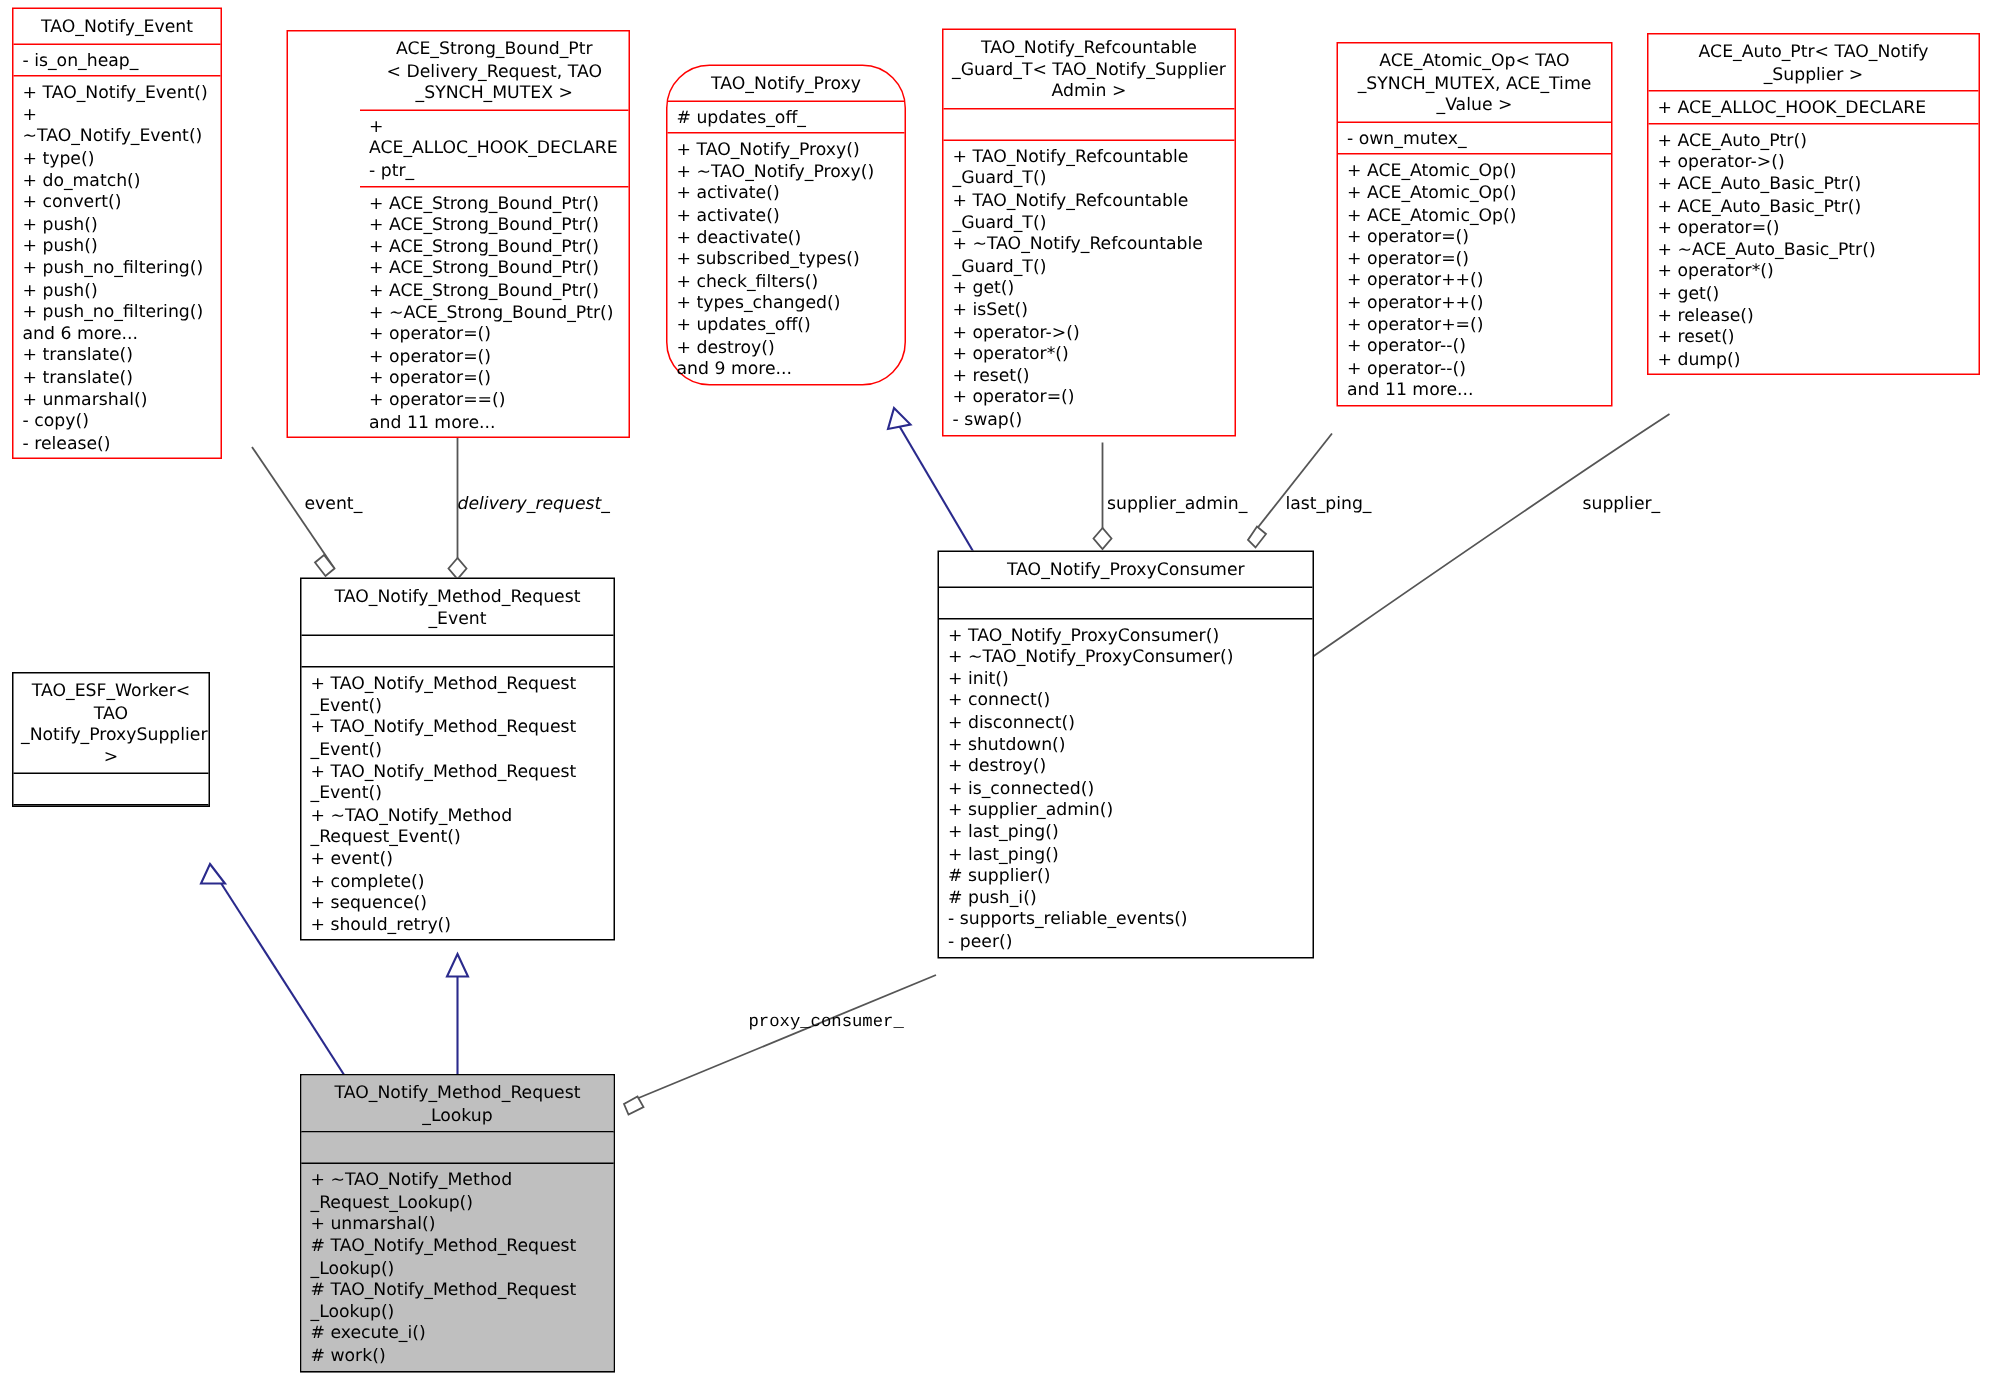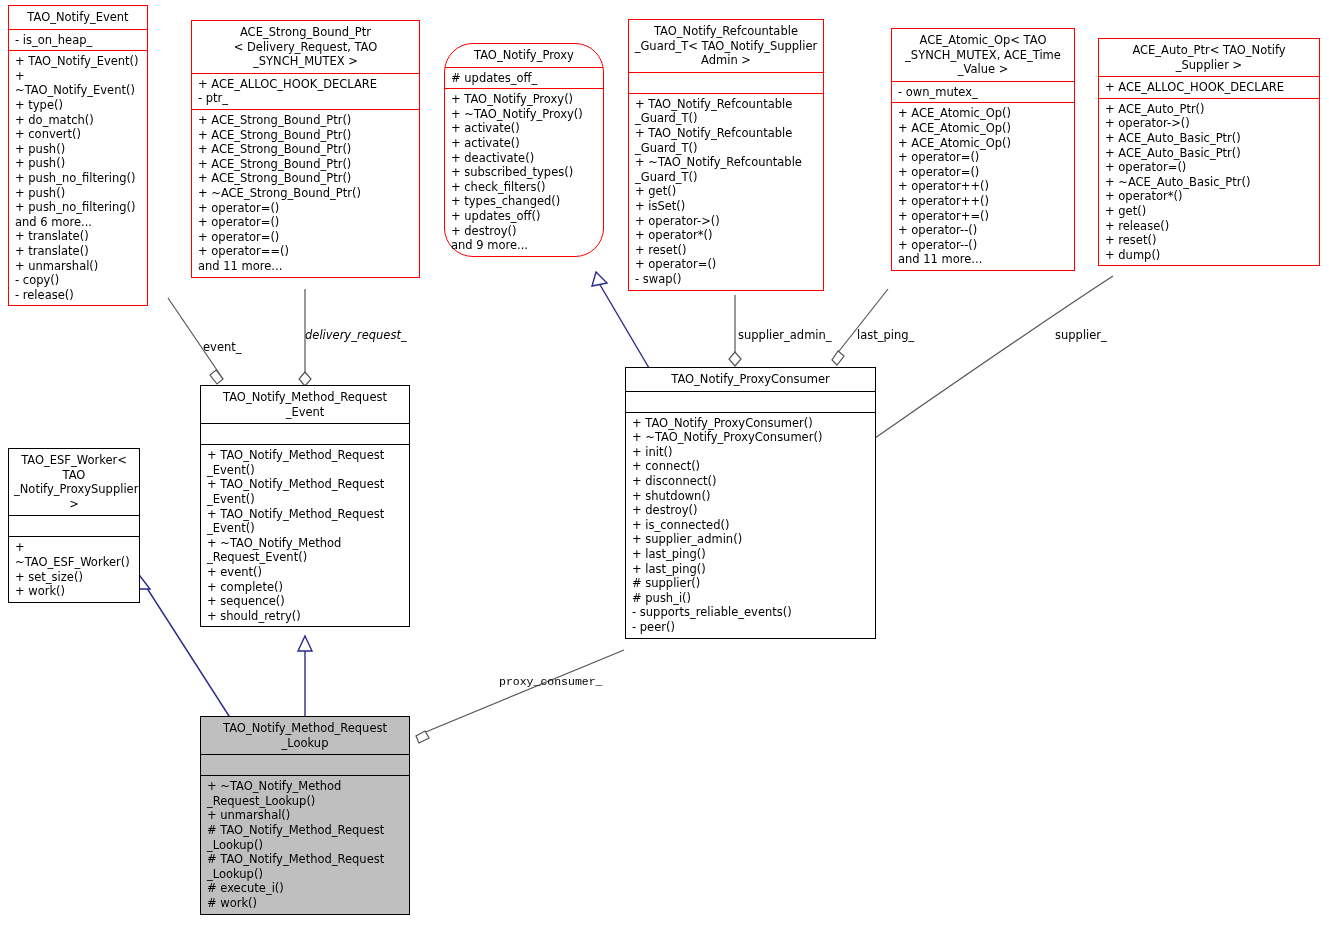--- a/index.html
+++ b/index.html
@@ -85,21 +85,21 @@
       <path d="M305,716 L305,650" stroke="#2a2a8c" stroke-width="1.4" fill="none"></path>
       <polygon points="305,636 312,651 298,651" fill="#ffffff" stroke="#2a2a8c" stroke-width="1.4"></polygon>
     </g>
 
     <g>
       <path d="M624,650 L416,736" stroke="#555555" stroke-width="1.2" fill="none"></path>
       <polygon points="416,736 425,731 429,738 419,743" fill="#ffffff" stroke="#555555" stroke-width="1.2"></polygon>
     </g>
   </svg>
 
-  <div class="edge-label" style="left:203px;top:328px;margin-top:12px;">event_</div>
+  <div class="edge-label" style="left:203px;top:328px;">event_</div>
   <div class="edge-label" style="left:305px;top:328px;font-style:italic;">delivery_request_</div>
   <div class="edge-label" style="left:738px;top:328px;">supplier_admin_</div>
   <div class="edge-label" style="left:857px;top:328px;">last_ping_</div>
   <div class="edge-label" style="left:1055px;top:328px;">supplier_</div>
   <div class="edge-label" style="left:499px;top:675px;font-family:Liberation Mono, monospace;">proxy_consumer_</div>
 
   <div class="uml-class red" style="left:8px;top:5px;width:140px;">
     <div class="compartment title-c">TAO_Notify_Event</div>
     <div class="sep"></div>
     <div class="compartment attr-c">- is_on_heap_</div>
@@ -115,21 +115,21 @@
 + push()
 + push_no_filtering()
 and 6 more...
 + translate()
 + translate()
 + unmarshal()
 - copy()
 - release()</div>
   </div>
 
-  <div class="uml-class red" style="left:191px;top:20px;width:229px;">
+  <div class="uml-class red" style="left:191px;top:20px;width:229px;padding-left:48px;">
     <div class="compartment title-c">ACE_Strong_Bound_Ptr
 &lt; Delivery_Request, TAO
 _SYNCH_MUTEX &gt;</div>
     <div class="sep"></div>
     <div class="compartment attr-c">+ ACE_ALLOC_HOOK_DECLARE
 - ptr_</div>
     <div class="sep"></div>
     <div class="compartment op-c">+ ACE_Strong_Bound_Ptr()
 + ACE_Strong_Bound_Ptr()
 + ACE_Strong_Bound_Ptr()
@@ -196,21 +196,21 @@
 + operator=()
 + operator=()
 + operator++()
 + operator++()
 + operator+=()
 + operator--()
 + operator--()
 and 11 more...</div>
   </div>
 
-  <div class="uml-class red" style="left:1098px;top:38px;width:222px;">
+  <div class="uml-class red" style="left:1098px;top:22px;width:222px;">
     <div class="compartment title-c">ACE_Auto_Ptr&lt; TAO_Notify
 _Supplier &gt;</div>
     <div class="sep"></div>
     <div class="compartment attr-c">+ ACE_ALLOC_HOOK_DECLARE</div>
     <div class="sep"></div>
     <div class="compartment op-c">+ ACE_Auto_Ptr()
 + operator-&gt;()
 + ACE_Auto_Basic_Ptr()
 + ACE_Auto_Basic_Ptr()
 + operator=()
@@ -263,23 +263,20 @@
 - supports_reliable_events()
 - peer()</div>
   </div>
 
   <div class="uml-class" style="left:8px;top:448px;width:132px;">
     <div class="compartment title-c">TAO_ESF_Worker&lt; TAO
 _Notify_ProxySupplier &gt;</div>
     <div class="sep"></div>
     <div class="compartment empty-c"></div>
     <div class="sep"></div>
-    <div class="compartment op-c">+ ~TAO_ESF_Worker()
-+ set_size()
-+ work()</div>
   </div>
 
   <div class="uml-class gray" style="left:200px;top:716px;width:210px;">
     <div class="compartment title-c">TAO_Notify_Method_Request
 _Lookup</div>
     <div class="sep"></div>
     <div class="compartment empty-c"></div>
     <div class="sep"></div>
     <div class="compartment op-c">+ ~TAO_Notify_Method
 _Request_Lookup()

